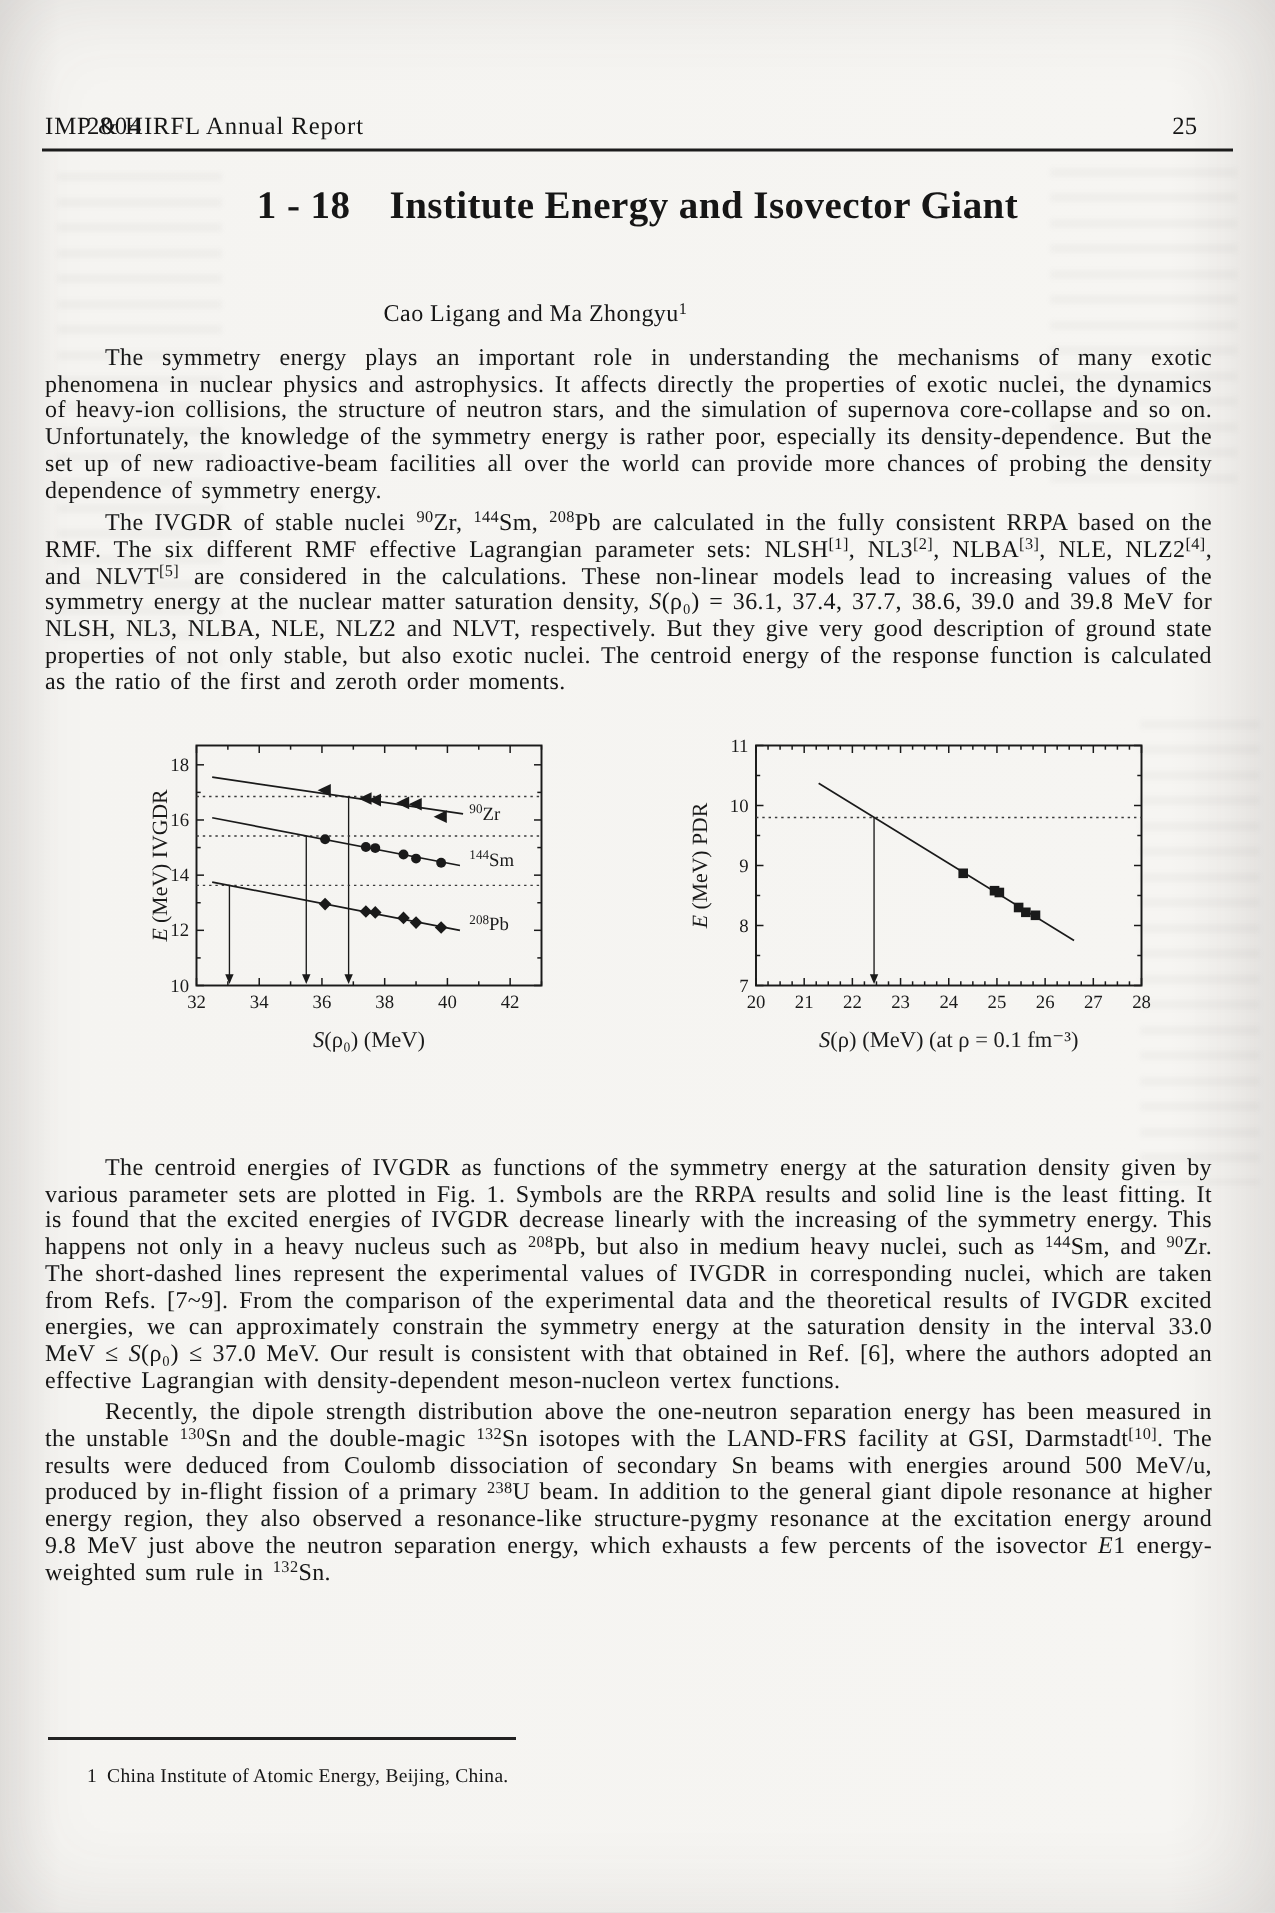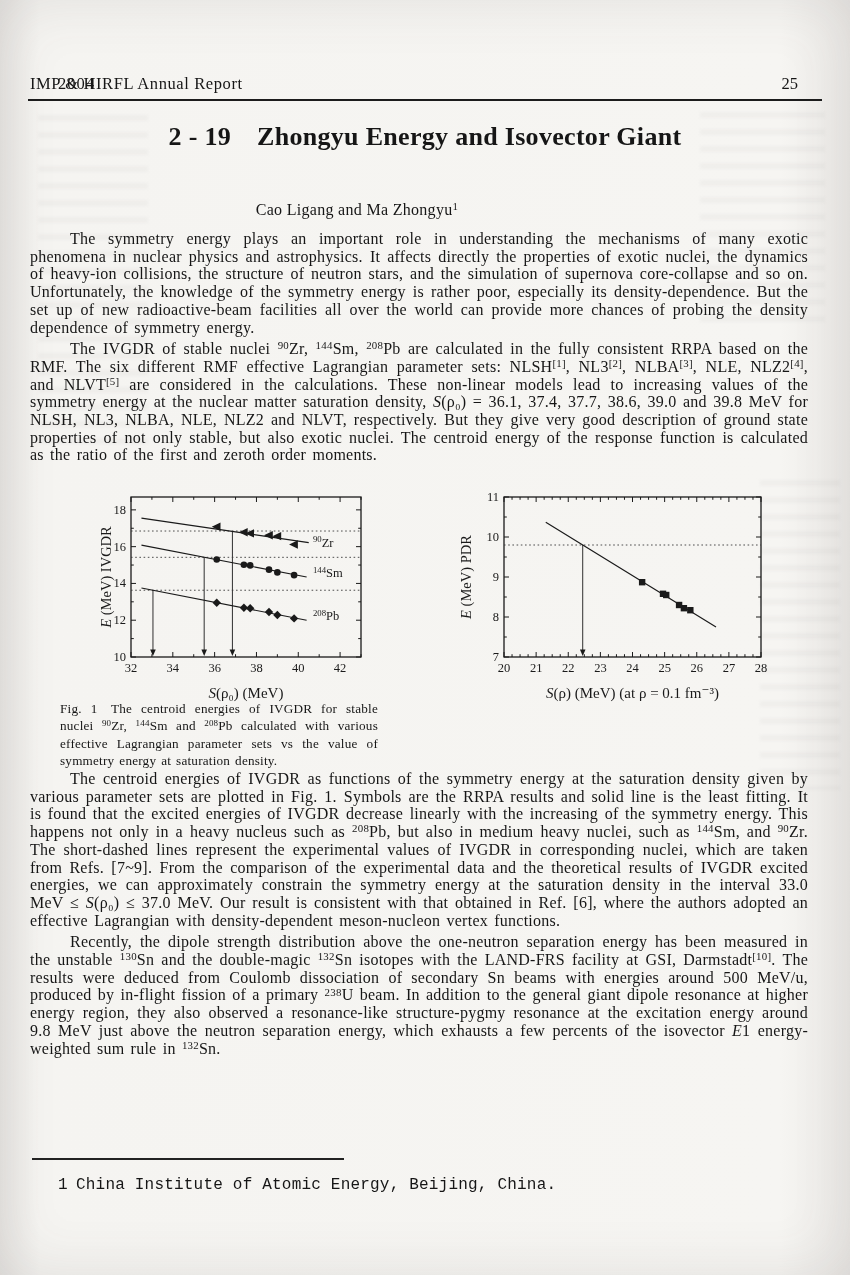--- a/index.html
+++ b/index.html
@@ -30,41 +30,41 @@
   em{font-style:italic;}
   .fig{position:absolute;}
   .fig1{left:98px;top:486px;}
   .fig2{left:458px;top:486px;}
   .fig text{font-family:"Liberation Serif","DejaVu Serif",serif;fill:#1a1a1a;}
   .caption{position:absolute;top:700px;font-size:13.2px;line-height:17.4px;text-align:justify;
     letter-spacing:.2px;word-spacing:1.5px;}
   .cap1{left:60px;width:318px;}
   .cap2{left:460px;width:302px;}
   .footnote-rule{position:absolute;top:1158px;left:32px;width:312px;height:1.6px;background:#222;}
-  .footnote{position:absolute;top:1176px;left:58px;font-size:16px;letter-spacing:.2px;font-family:Liberation Mono, monospace;}
+  .footnote{position:absolute;top:1176px;left:58px;font-size:13px;letter-spacing:.2px;}
 </style>
 </head>
 <body>
 
 <div class="page">
 
   <div class="ghost" style="left:38px;top:115px;width:110px;height:335px;"></div>
   <div class="ghost" style="left:700px;top:112px;width:125px;height:215px;"></div>
   <div class="ghost" style="left:760px;top:480px;width:80px;height:310px;"></div>
 
   <div class="header">
     <span class="yr">2004</span>
     <span class="ct">IMP &amp; HIRFL Annual Report</span>
     <span class="pg">25</span>
   </div>
   <div class="header-rule"></div>
 
   <div class="title-block">
     <div>
-      <span class="art-num">2 - 19</span><span>Zhongyu Energy and Isovector Giant</span>
+      <span class="art-num">1 - 18</span><span>Institute Energy and Isovector Giant</span>
     </div>
   </div>
 
   <div class="authors">Cao Ligang and Ma Zhongyu<sup>1</sup></div>
 
   <div class="text-block tb1">
     <p>The symmetry energy plays an important role in understanding the mechanisms of many exotic phenomena in nuclear physics and astrophysics. It affects directly the properties of exotic nuclei, the dynamics of heavy-ion collisions, the structure of neutron stars, and the simulation of supernova core-collapse and so on. Unfortunately, the knowledge of the symmetry energy is rather poor, especially its density-dependence. But the set up of new radioactive-beam facilities all over the world can provide more chances of probing the density dependence of symmetry energy.</p>
     <p>The IVGDR of stable nuclei <sup>90</sup>Zr, <sup>144</sup>Sm, <sup>208</sup>Pb are calculated in the fully consistent RRPA based on the RMF. The six different RMF effective Lagrangian parameter sets: NLSH<sup>[1]</sup>, NL3<sup>[2]</sup>, NLBA<sup>[3]</sup>, NLE, NLZ2<sup>[4]</sup>, and NLVT<sup>[5]</sup> are considered in the calculations. These non-linear models lead to increasing values of the symmetry energy at the nuclear matter saturation density, <em>S</em>(ρ₀) = 36.1, 37.4, 37.7, 38.6, 39.0 and 39.8 MeV for NLSH, NL3, NLBA, NLE, NLZ2 and NLVT, respectively. But they give very good description of ground state properties of not only stable, but also exotic nuclei. The centroid energy of the response function is calculated as the ratio of the first and zeroth order moments.</p>
   </div>
 
@@ -266,21 +266,20 @@
       <polygon points="121.90624999999999,163.5 127.50624999999998,163.5 124.70624999999998,170" fill="#1a1a1a"></polygon>
       <line x1="87.76250000000002" y1="36.200000000000045" x2="258.02500000000003" y2="141" stroke="#1a1a1a" stroke-width="1.15"></line>
       <rect x="180.93750000000003" y="93.00000000000003" width="6.4" height="6.4" fill="#1a1a1a"></rect>
       <rect x="201.81875" y="104.6" width="6.4" height="6.4" fill="#1a1a1a"></rect>
       <rect x="205.03125000000003" y="105.79999999999997" width="6.4" height="6.4" fill="#1a1a1a"></rect>
       <rect x="217.88125" y="115.79999999999997" width="6.4" height="6.4" fill="#1a1a1a"></rect>
       <rect x="222.70000000000005" y="118.99999999999997" width="6.4" height="6.4" fill="#1a1a1a"></rect>
       <rect x="229.12500000000003" y="121" width="6.4" height="6.4" fill="#1a1a1a"></rect>
     </svg>
 
-  <div class="caption cap1">Fig. 1  The centroid energies of IVGDR for stable nuclei <sup>90</sup>Zr, <sup>144</sup>Sm and <sup>208</sup>Pb calculated with various effective Lagrangian parameter sets vs the value of symmetry energy at saturation density.</div>
 
   <div class="text-block tb2">
     <p>The centroid energies of IVGDR as functions of the symmetry energy at the saturation density given by various parameter sets are plotted in Fig. 1. Symbols are the RRPA results and solid line is the least fitting. It is found that the excited energies of IVGDR decrease linearly with the increasing of the symmetry energy. This happens not only in a heavy nucleus such as <sup>208</sup>Pb, but also in medium heavy nuclei, such as <sup>144</sup>Sm, and <sup>90</sup>Zr. The short-dashed lines represent the experimental values of IVGDR in corresponding nuclei, which are taken from Refs. [7~9]. From the comparison of the experimental data and the theoretical results of IVGDR excited energies, we can approximately constrain the symmetry energy at the saturation density in the interval 33.0 MeV ≤ <em>S</em>(ρ₀) ≤ 37.0 MeV. Our result is consistent with that obtained in Ref. [6], where the authors adopted an effective Lagrangian with density-dependent meson-nucleon vertex functions.</p>
     <p>Recently, the dipole strength distribution above the one-neutron separation energy has been measured in the unstable <sup>130</sup>Sn and the double-magic <sup>132</sup>Sn isotopes with the LAND-FRS facility at GSI, Darmstadt<sup>[10]</sup>. The results were deduced from Coulomb dissociation of secondary Sn beams with energies around 500 MeV/u, produced by in-flight fission of a primary <sup>238</sup>U beam. In addition to the general giant dipole resonance at higher energy region, they also observed a resonance-like structure-pygmy resonance at the excitation energy around 9.8 MeV just above the neutron separation energy, which exhausts a few percents of the isovector <em>E</em>1 energy-weighted sum rule in <sup>132</sup>Sn.</p>
   </div>
 
   <div class="footnote-rule"></div>
   <div class="footnote">1 China Institute of Atomic Energy, Beijing, China.</div>
 
 </div>

